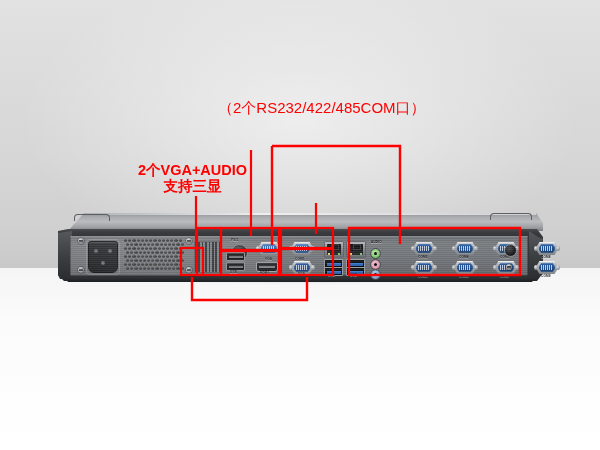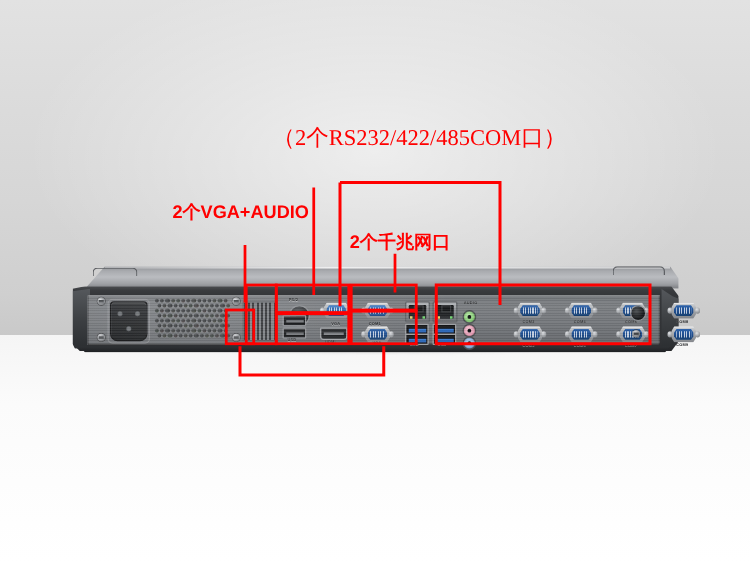--- a/index.html
+++ b/index.html
@@ -211,21 +211,21 @@
     border:1px solid #909397;
   }
 
   
   #ann{position:absolute;left:0;top:0;width:600px;height:450px;pointer-events:none;}
   .note{
     position:absolute;color:#ff0000;font-weight:bold;white-space:nowrap;
     font-family:"Liberation Sans","DejaVu Sans",sans-serif;line-height:1.12;
   }
   .note .t1{display:block;font-size:14.5px;font-weight:bold;}
-  .note .t2{display:block;font-size:18px;font-weight:normal;font-family:Liberation Serif, serif;}
+  .note .t2{display:block;font-size:15px;font-weight:normal;}
   .note.center{text-align:center;}
 </style>
 </head>
 <body>
 
 <div id="stage">
 
   <div class="bg-upper"></div>
   <div class="bg-lower"></div>
   <div class="bg-vign"></div>
@@ -525,22 +525,20 @@
       <path d="M192,277 L192,300 L307,300 L307,277"></path>
     </g>
   </svg>
 
   <div class="note center" style="left:218px;top:100px;width:200px;">
     <span class="t2">（2个RS232/422/485COM口）</span>
   </div>
 
   <div class="note center" style="left:130px;top:162px;width:125px;">
     <span class="t1">2个VGA+AUDIO</span>
+    <span class="t1">支持三显</span>
   </div>
 
-  <div class="note center" style="left:265px;top:186px;width:110px;">
-    <span class="t1">2个千兆网口</span>
-  </div>
 
   <div class="note center" style="left:150px;top:303px;width:200px;">
   </div>
 
 </div>
 
 </body></html>

